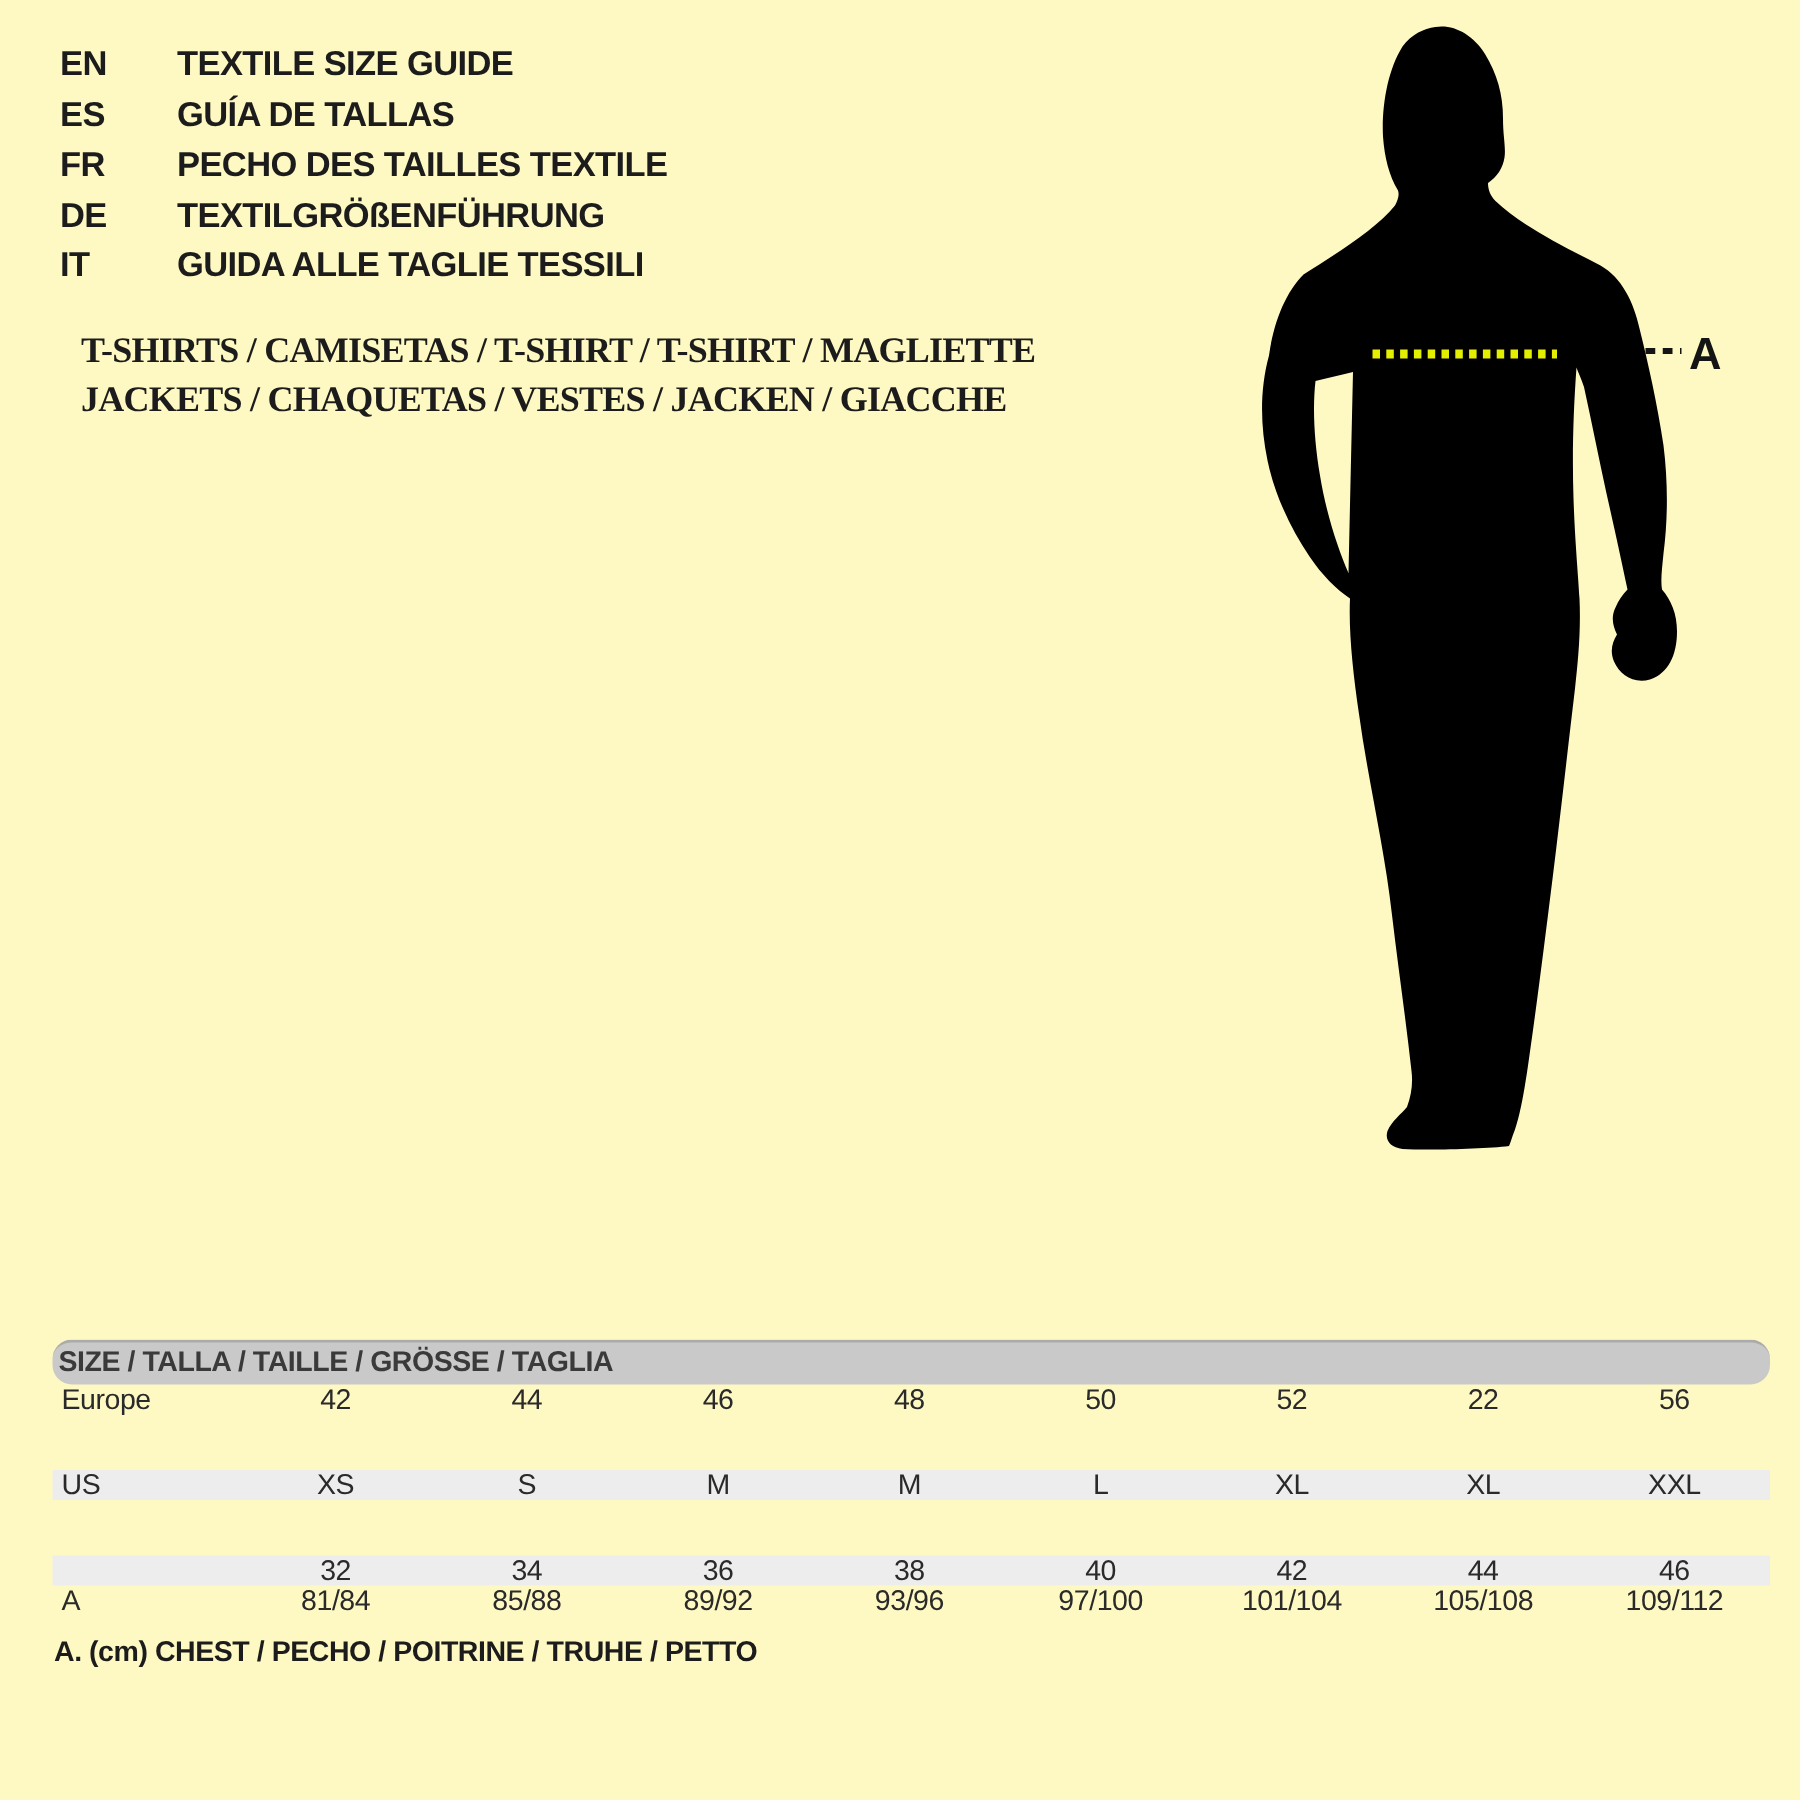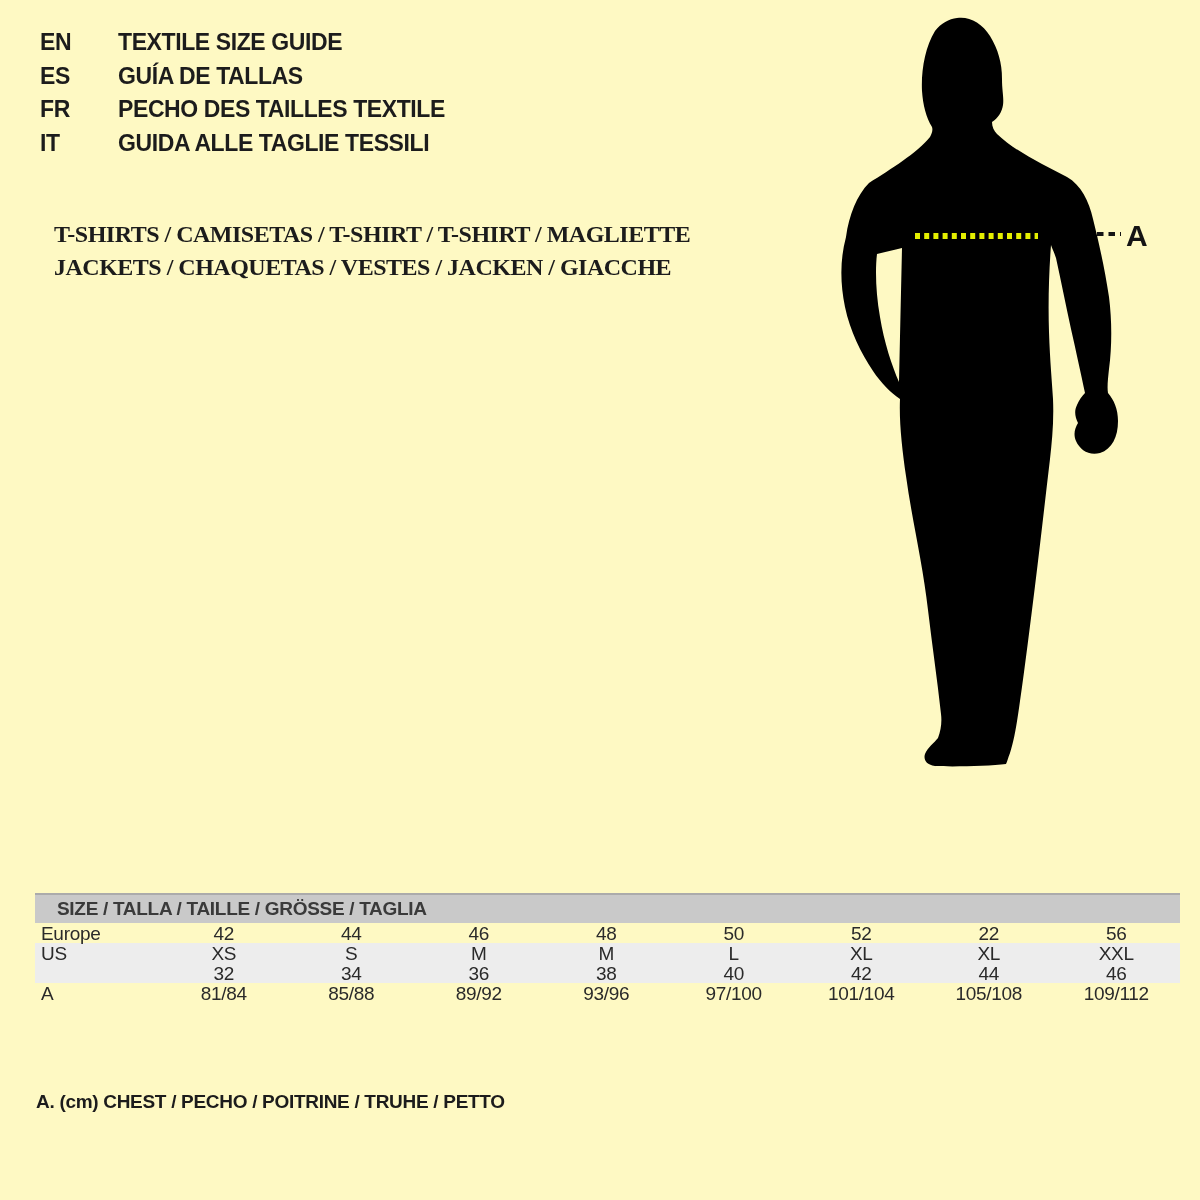--- a/index.html
+++ b/index.html
@@ -61,30 +61,31 @@
   }
 
   
   .size-table{
     position:absolute;left:35px;top:893px;width:1145px;
   }
   .thead{
     height:30px;background:var(--header-bg);
     border-top:2px solid #ababab;
     display:flex;align-items:center;
-    padding-left:22px;
+    padding-left:4px;
     font-size:19px;font-weight:bold;letter-spacing:-0.3px;color:#3a3a3a;
     white-space:nowrap;
+    border-radius:13px;
   }
   .trow{
     display:grid;
     grid-template-columns:125px repeat(8,1fr);
     height:20px;align-items:center;
   }
-  .trow.shaded{background:var(--stripe-bg);}
+  .trow.shaded{background:var(--stripe-bg);margin-top:37px;}
   .tlabel{
     font-size:19px;color:#2a2a2a;padding-left:6px;letter-spacing:-0.3px;
     white-space:nowrap;
   }
   .tcell{
     font-size:19px;color:#2a2a2a;text-align:center;letter-spacing:-0.3px;
     white-space:nowrap;
   }
 
   
@@ -103,20 +104,24 @@
       <span class="lang-code">EN</span>
       <span class="lang-label">TEXTILE SIZE GUIDE</span>
     </div>
     <div class="lang-row">
       <span class="lang-code">ES</span>
       <span class="lang-label">GUÍA DE TALLAS</span>
     </div>
     <div class="lang-row">
       <span class="lang-code">FR</span>
       <span class="lang-label">PECHO DES TAILLES TEXTILE</span>
+    </div>
+    <div class="lang-row">
+      <span class="lang-code">DE</span>
+      <span class="lang-label">TEXTILGRÖßENFÜHRUNG</span>
     </div>
     <div class="lang-row">
       <span class="lang-code">IT</span>
       <span class="lang-label">GUIDA ALLE TAGLIE TESSILI</span>
     </div>
   </div>
 
   <div class="categories">
     <div class="category-line">T-SHIRTS / CAMISETAS / T-SHIRT / T-SHIRT / MAGLIETTE</div>
     <div class="category-line">JACKETS / CHAQUETAS / VESTES / JACKEN / GIACCHE</div>

